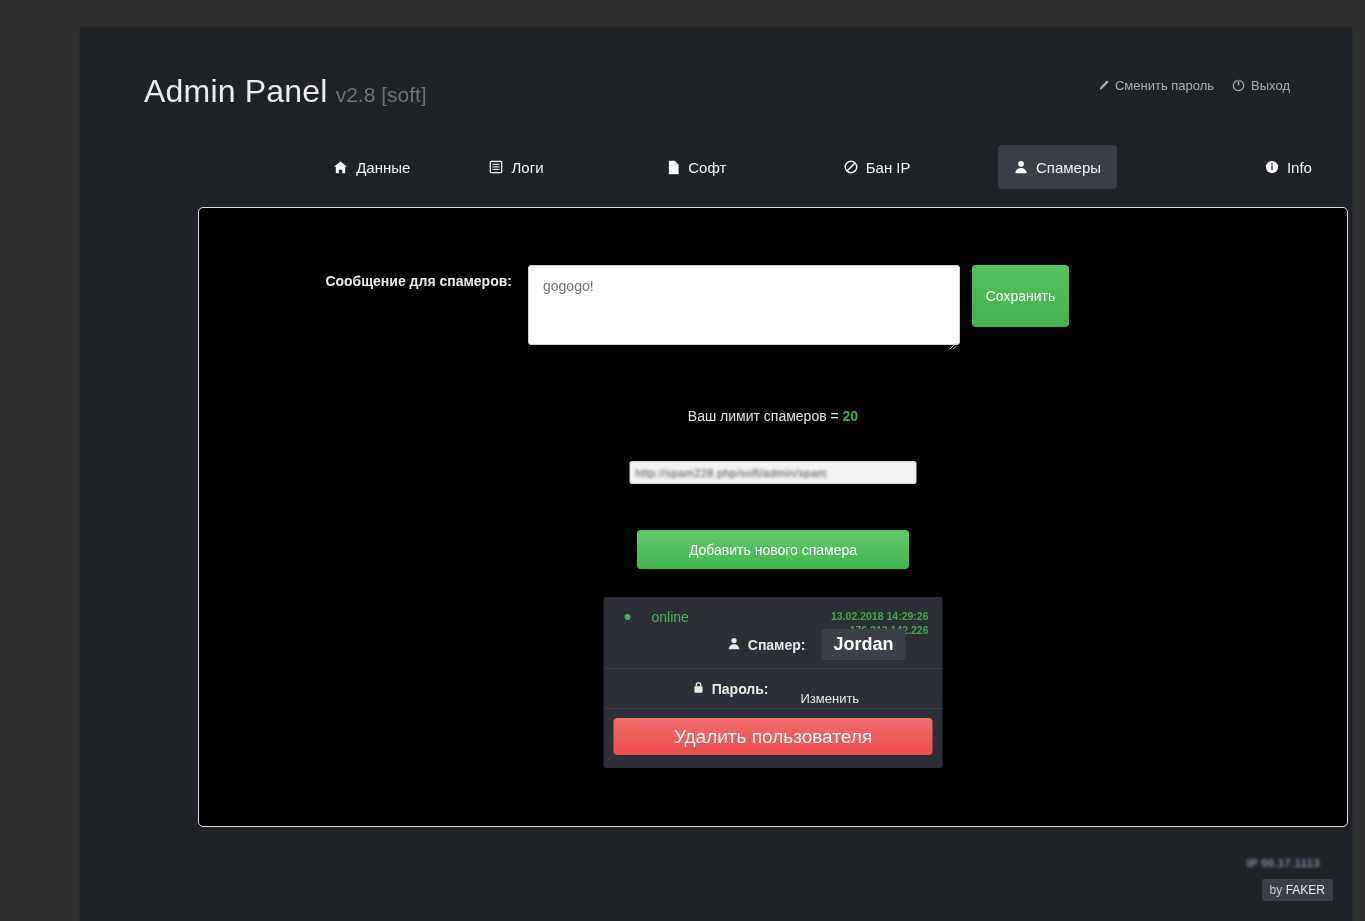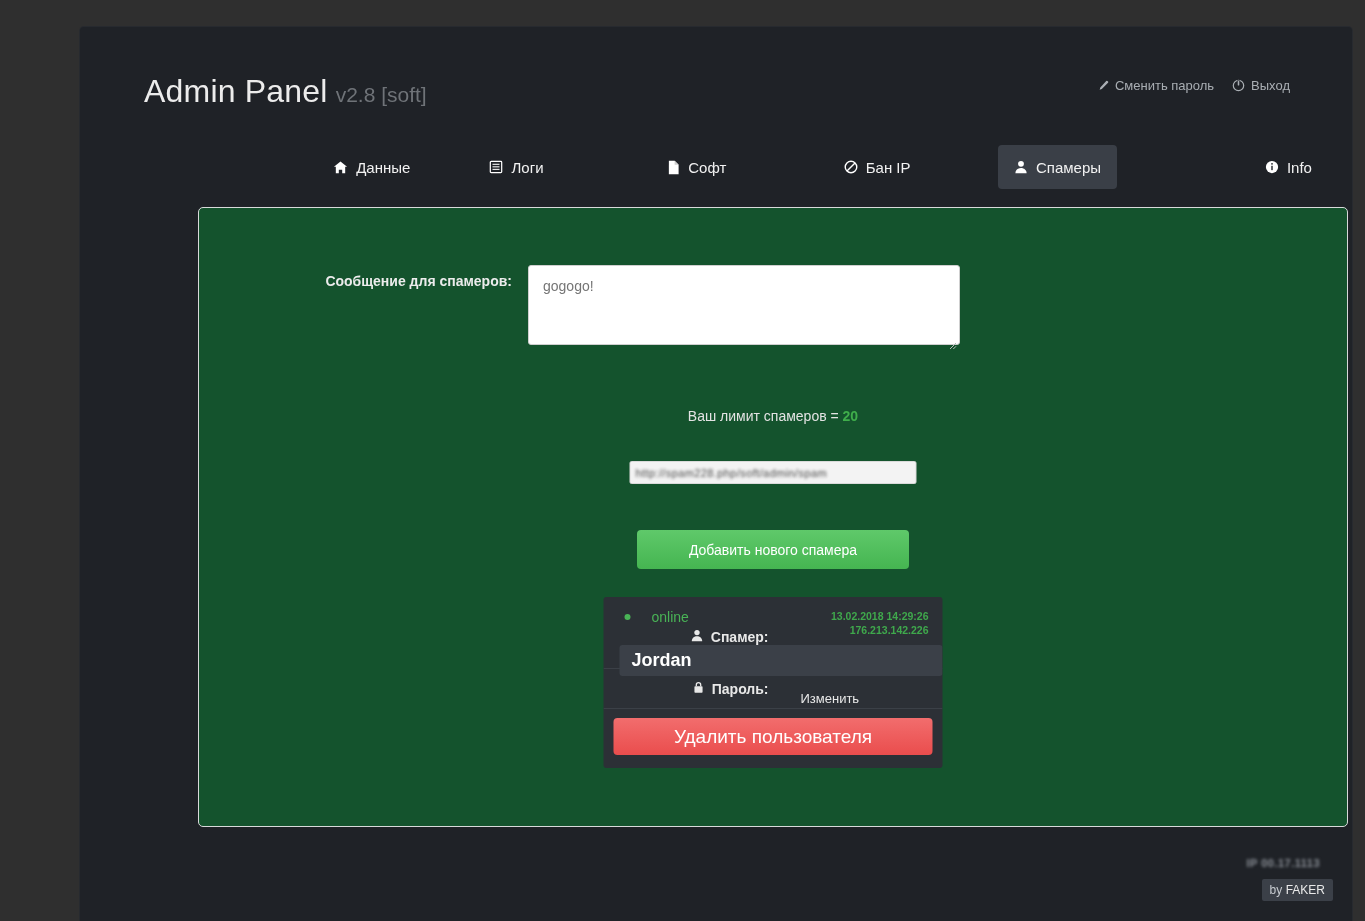--- a/index.html
+++ b/index.html
@@ -110,21 +110,21 @@
   
   #content-panel {
     position: absolute;
     left: 118px;
     top: 180px;
     width: 1150px;
     height: 620px;
     border: 1px solid #d8d9da;
     border-radius: 5px;
     box-sizing: border-box;
-    background: #14532d;
+    background: #000000;
   }
 
   
   #message-row {
     position: absolute;
     left: 0;
     top: 57px;
     width: 100%;
     display: flex;
     align-items: flex-start;
@@ -279,23 +279,23 @@
     font-weight: bold;
     color: #3fa84c;
     line-height: 14px;
   }
   .spammer-row {
     position: absolute;
     left: 0;
     top: 32px;
     width: 100%;
     display: flex;
+    align-items: center;
     justify-content: center;
     gap: 0;
-    flex-direction: column;
   }
   .spammer-label {
     font-size: 14px;
     font-weight: bold;
     color: #e8e8e8;
     display: flex;
     align-items: center;
     gap: 7px;
     width: 165px;
     justify-content: flex-end;
@@ -496,20 +496,21 @@
       <div id="message-row">
         <div id="message-label">Сообщение для спамеров:</div>
         <div id="message-textarea-wrap">
           <textarea id="message-textarea" placeholder="gogogo!" style=""></textarea>
           <span id="resize-grip">
             <svg width="10" height="10" viewBox="0 0 10 10">
                 <path d="M9 3 3 9M9 6.3 6.3 9" stroke="#bdbdbd" stroke-width="1"></path>
               </svg>
           </span>
         </div>
+        <button id="save-button">Сохранить</button>
       </div>
 
       <div id="limit-line">
         <span>Ваш лимит спамеров = </span><span class="limit-value">20</span>
       </div>
 
       <div id="url-field">
         <span class="blurtext">http://spam228.php/soft/admin/spam</span>
       </div>
 

